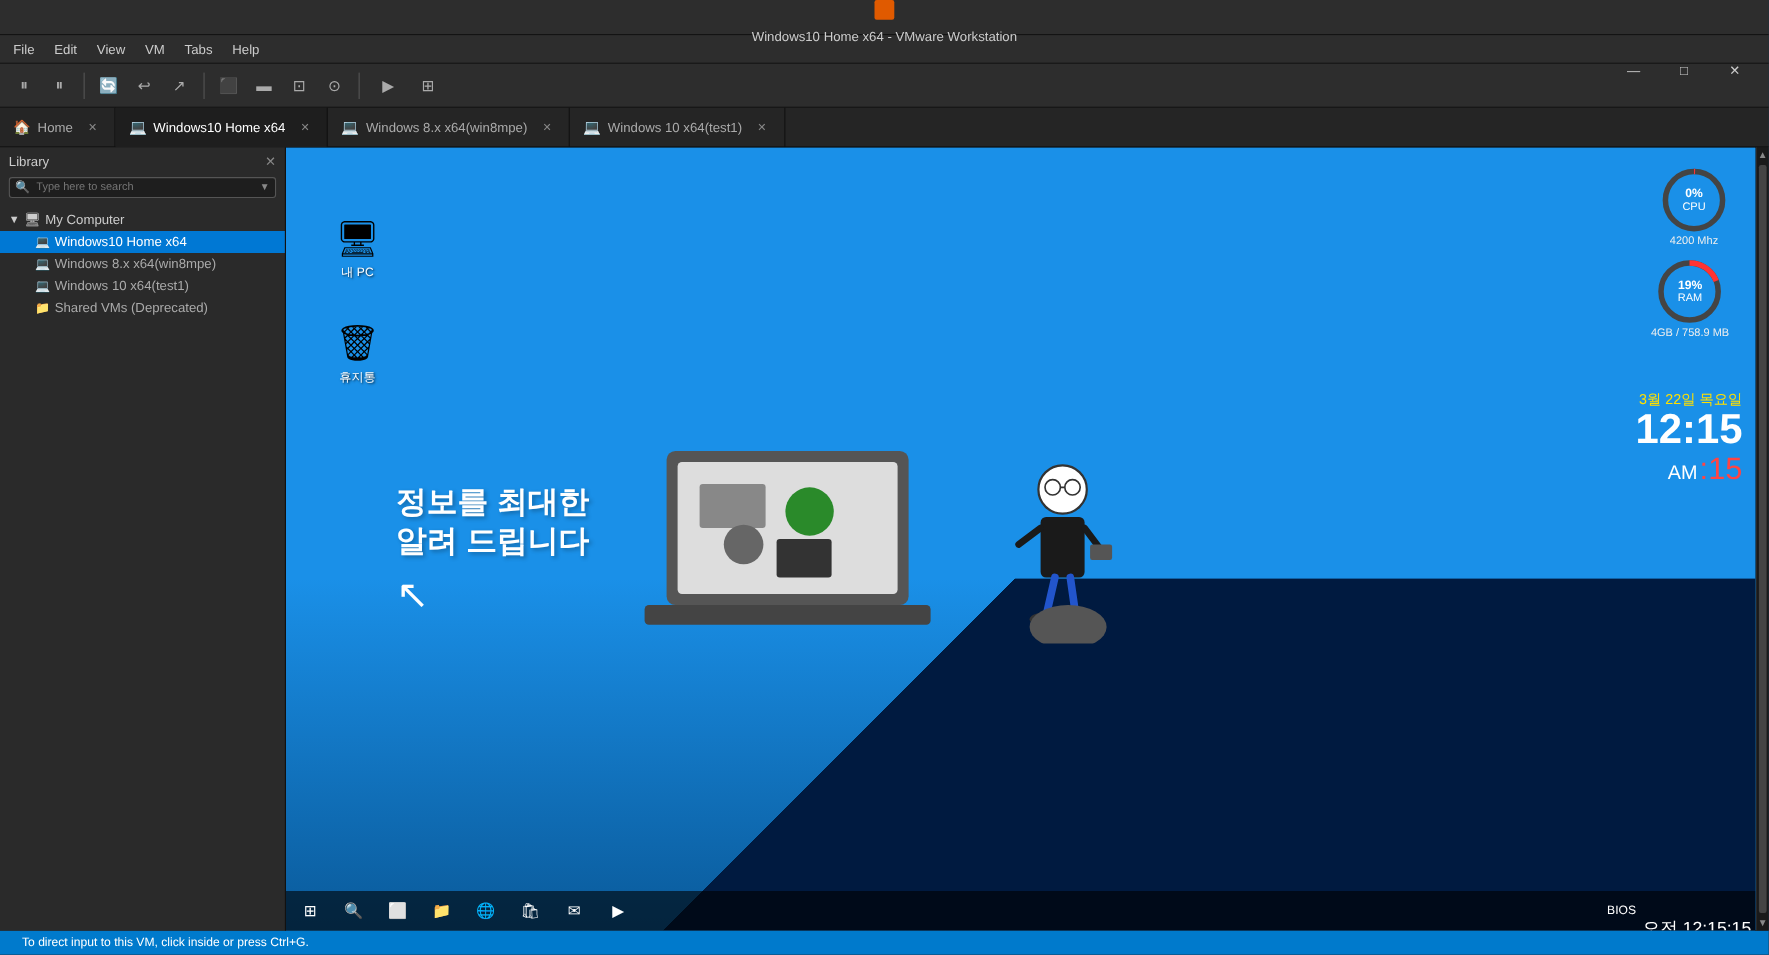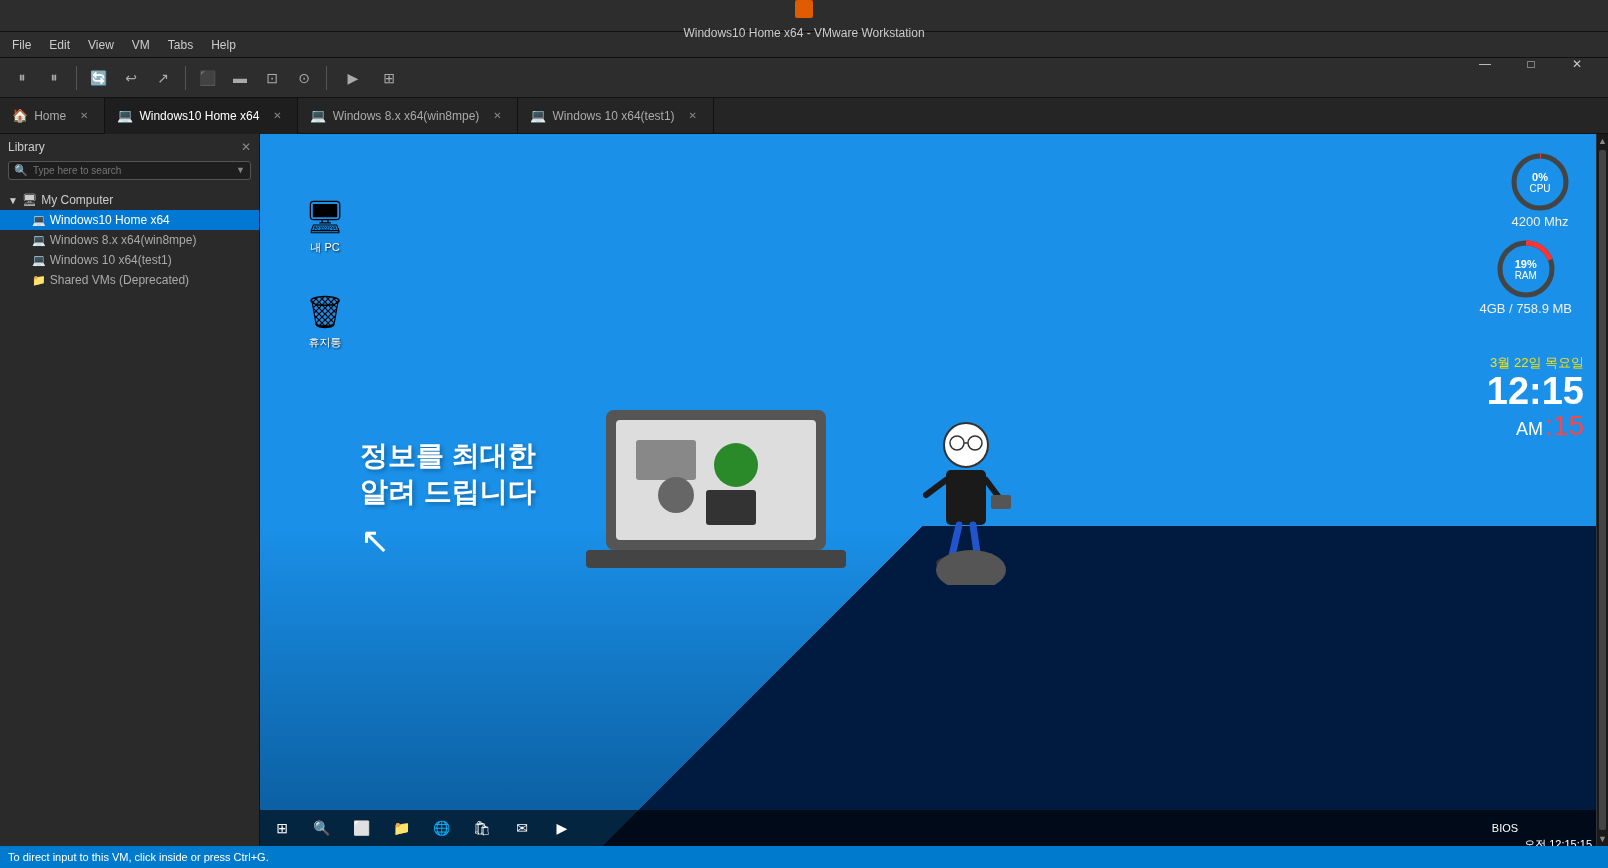--- a/index.html
+++ b/index.html
@@ -132,21 +132,21 @@
     .ring-container {
       position: relative; width: 64px; height: 64px;
     }
     .ring-container svg { position:absolute; top:0; left:0; }
     .ring-label-inner {
       position: absolute; top:50%; left:50%; transform: translate(-50%,-50%);
       text-align: center; color: #fff;
     }
     .ring-pct { font-size: 11px; font-weight: bold; }
     .ring-name { font-size: 10px; }
-    .widget-sub { font-size: 13px; color: #eee; text-align: left; }
+    .widget-sub { font-size: 10px; color: #eee; text-align: left; }
 
     
     #clock-widget {
       position: absolute; top: 220px; right: 12px; text-align: right;
       color: #fff;
     }
     .clock-date { font-size: 13px; color: #ffe000; }
     .clock-time-large { font-size: 38px; font-weight: bold; line-height: 1; }
     .clock-ampm { font-size: 18px; margin-left: 32px; }
     .clock-seconds { font-size: 28px; color: #ff4444; }
@@ -166,25 +166,25 @@
       position: absolute; bottom:0; left:0; right:0; height: 36px;
       background: rgba(0,0,0,0.6); display: flex; align-items: center;
       padding: 0 4px; gap: 4px;
     }
     .taskbar-btn {
       width: 36px; height: 28px; display:flex; align-items:center; justify-content:center;
       color:#fff; cursor:pointer; border-radius:3px; font-size:14px;
     }
     .taskbar-tray { margin-left:auto; display:flex; align-items:center; gap:6px; }
     .tray-text { font-size: 11px; color: #fff; }
-    .tray-clock { font-size: 11px; color: #fff; text-align:right;margin-top:32px; }
+    .tray-clock { font-size: 16px; color: #fff; text-align:right;margin-top:32px; }
 
     
     #statusbar {
-      height: 22px; background: #007acc; display:flex; align-items:center; padding: 0 8px;
+      height: 22px; background: #007acc; display:flex; align-items:center; padding: 0 20px;
       color: #fff; font-size: 11px;
     }
 
     
     #sidebar-scroll { flex:1; overflow-y:auto; }
     #sidebar-scroll::-webkit-scrollbar { width:6px; }
     #sidebar-scroll::-webkit-scrollbar-track { background:#222; }
     #sidebar-scroll::-webkit-scrollbar-thumb { background:#555; border-radius:3px; }
 
     

